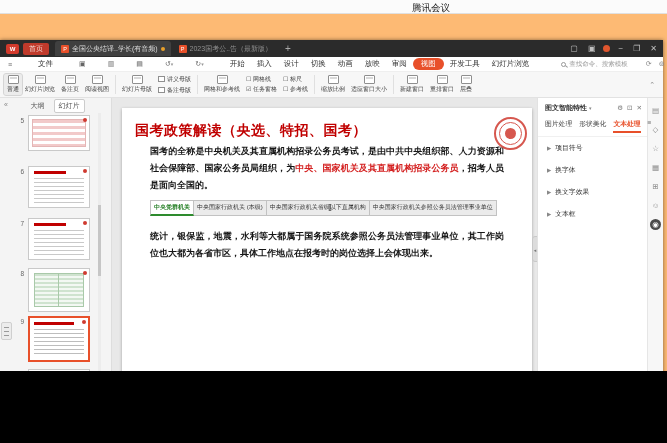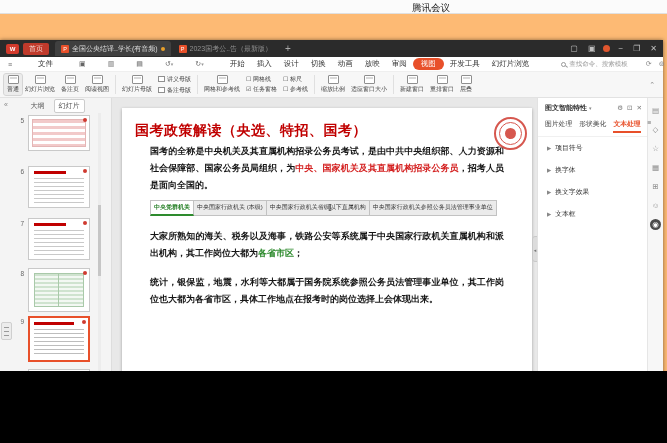--- a/index.html
+++ b/index.html
@@ -356,21 +356,20 @@
         <div class="slide">
           <div class="s-title">国考政策解读（央选、特招、国考）</div>
           <div class="seal"></div>
           <div class="s-p"><span>国考的全称是中央机关及其直属机构招录公务员考试，是由中共中央组织部、人力资源和社会保障部、国家公务员局组织，为</span><span class="c-red">中央、国家机关及其直属机构招录公务员</span><span>，招考人员是面向全国的。</span></div>
           <div class="s-tabs" id="s-tabs">
               <span class="s-tab active">中央党群机关</span>
               <span class="s-tab">中央国家行政机关 (本级)</span>
               <span class="s-tab">中央国家行政机关省级以下直属机构</span>
               <span class="s-tab">中央国家行政机关参照公务员法管理事业单位</span>
             </div>
-          <div class="s-p mt12"><span>大家所熟知的海关、税务以及海事，铁路公安等系统属于中央国家行政机关直属机构和派出机构，其工作岗位大都为</span><span class="c-green">各省市区</span><span>；</span></div>
           <div class="s-p mt12"><span>统计，银保监，地震，水利等大都属于国务院系统参照公务员法管理事业单位，其工作岗位也大都为各省市区，具体工作地点在报考时的岗位选择上会体现出来。</span></div>
           <span class="ibeam">I</span>
         </div>
         <div class="notes">单击此处添加备注</div>
         <div class="handle">◂</div>
       </div>
 
       <div class="rpanel">
         <div class="rp-head">
           <span class="rp-title">图文智能特性</span>

